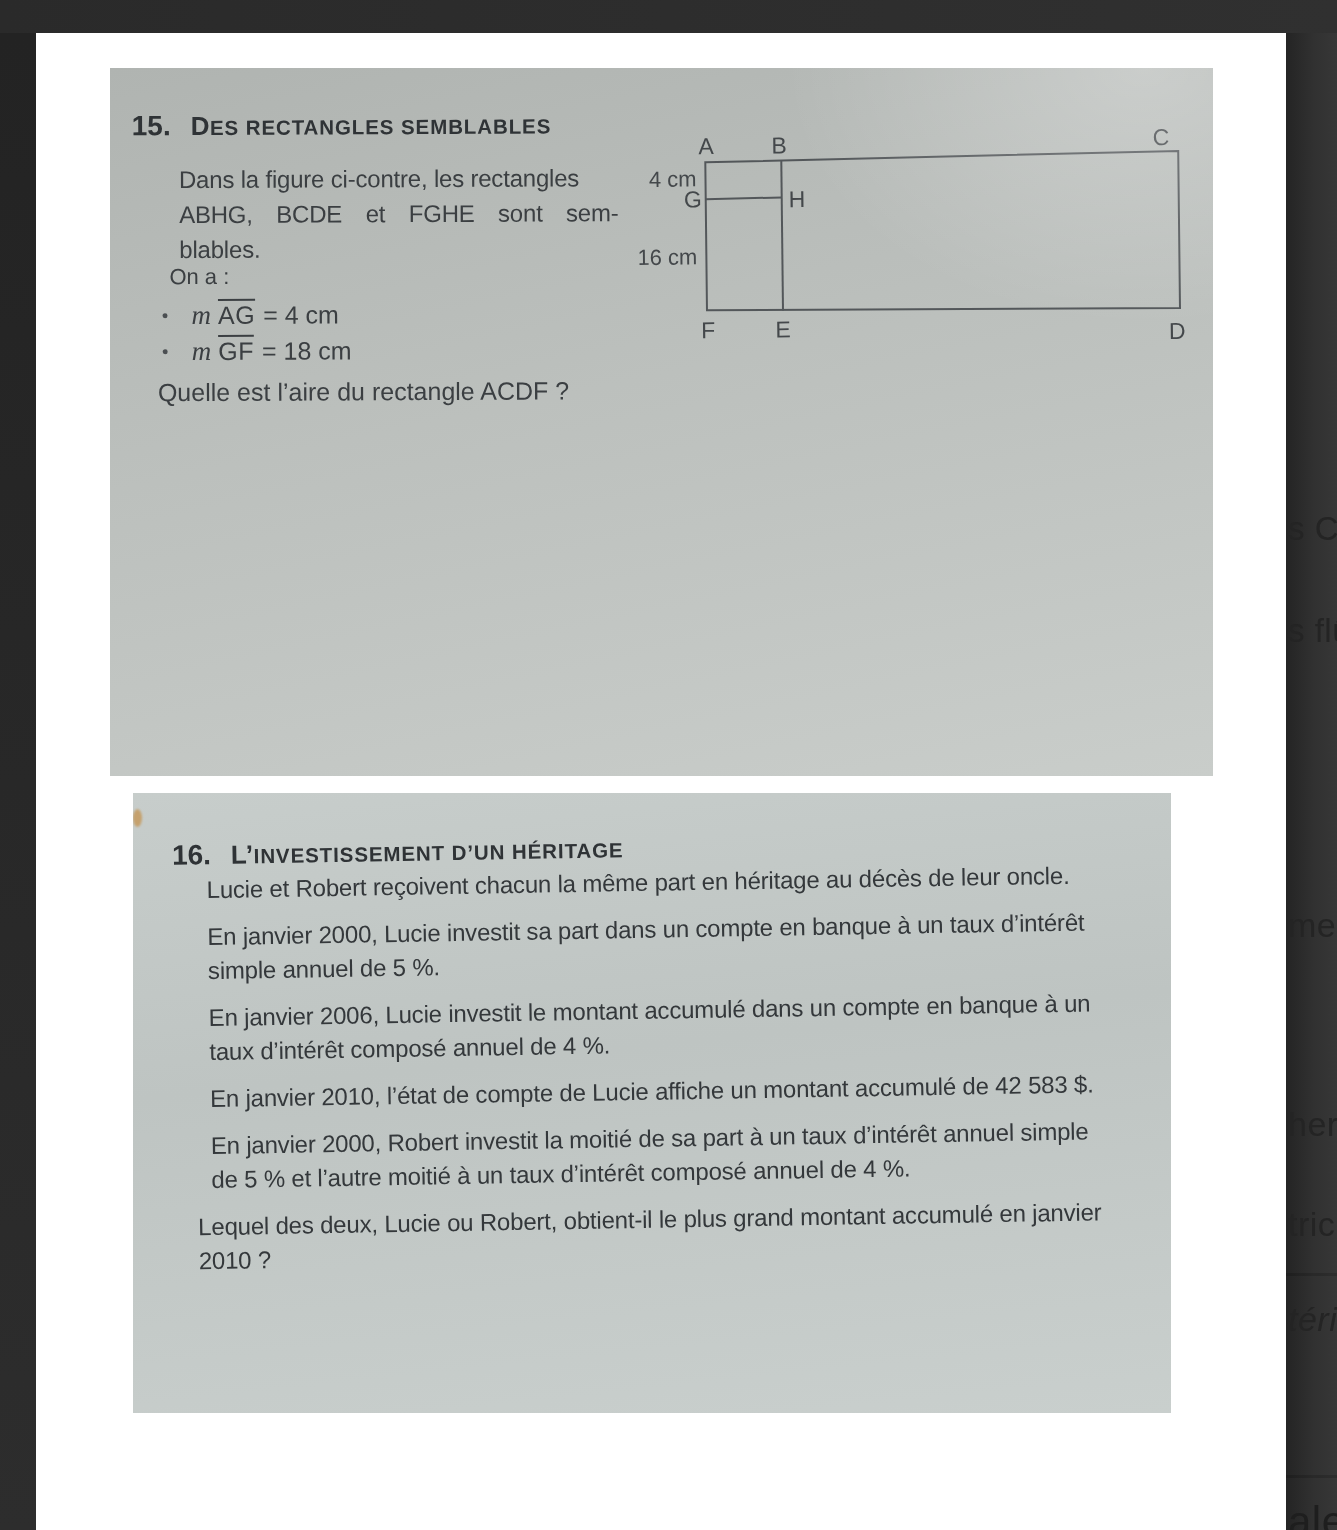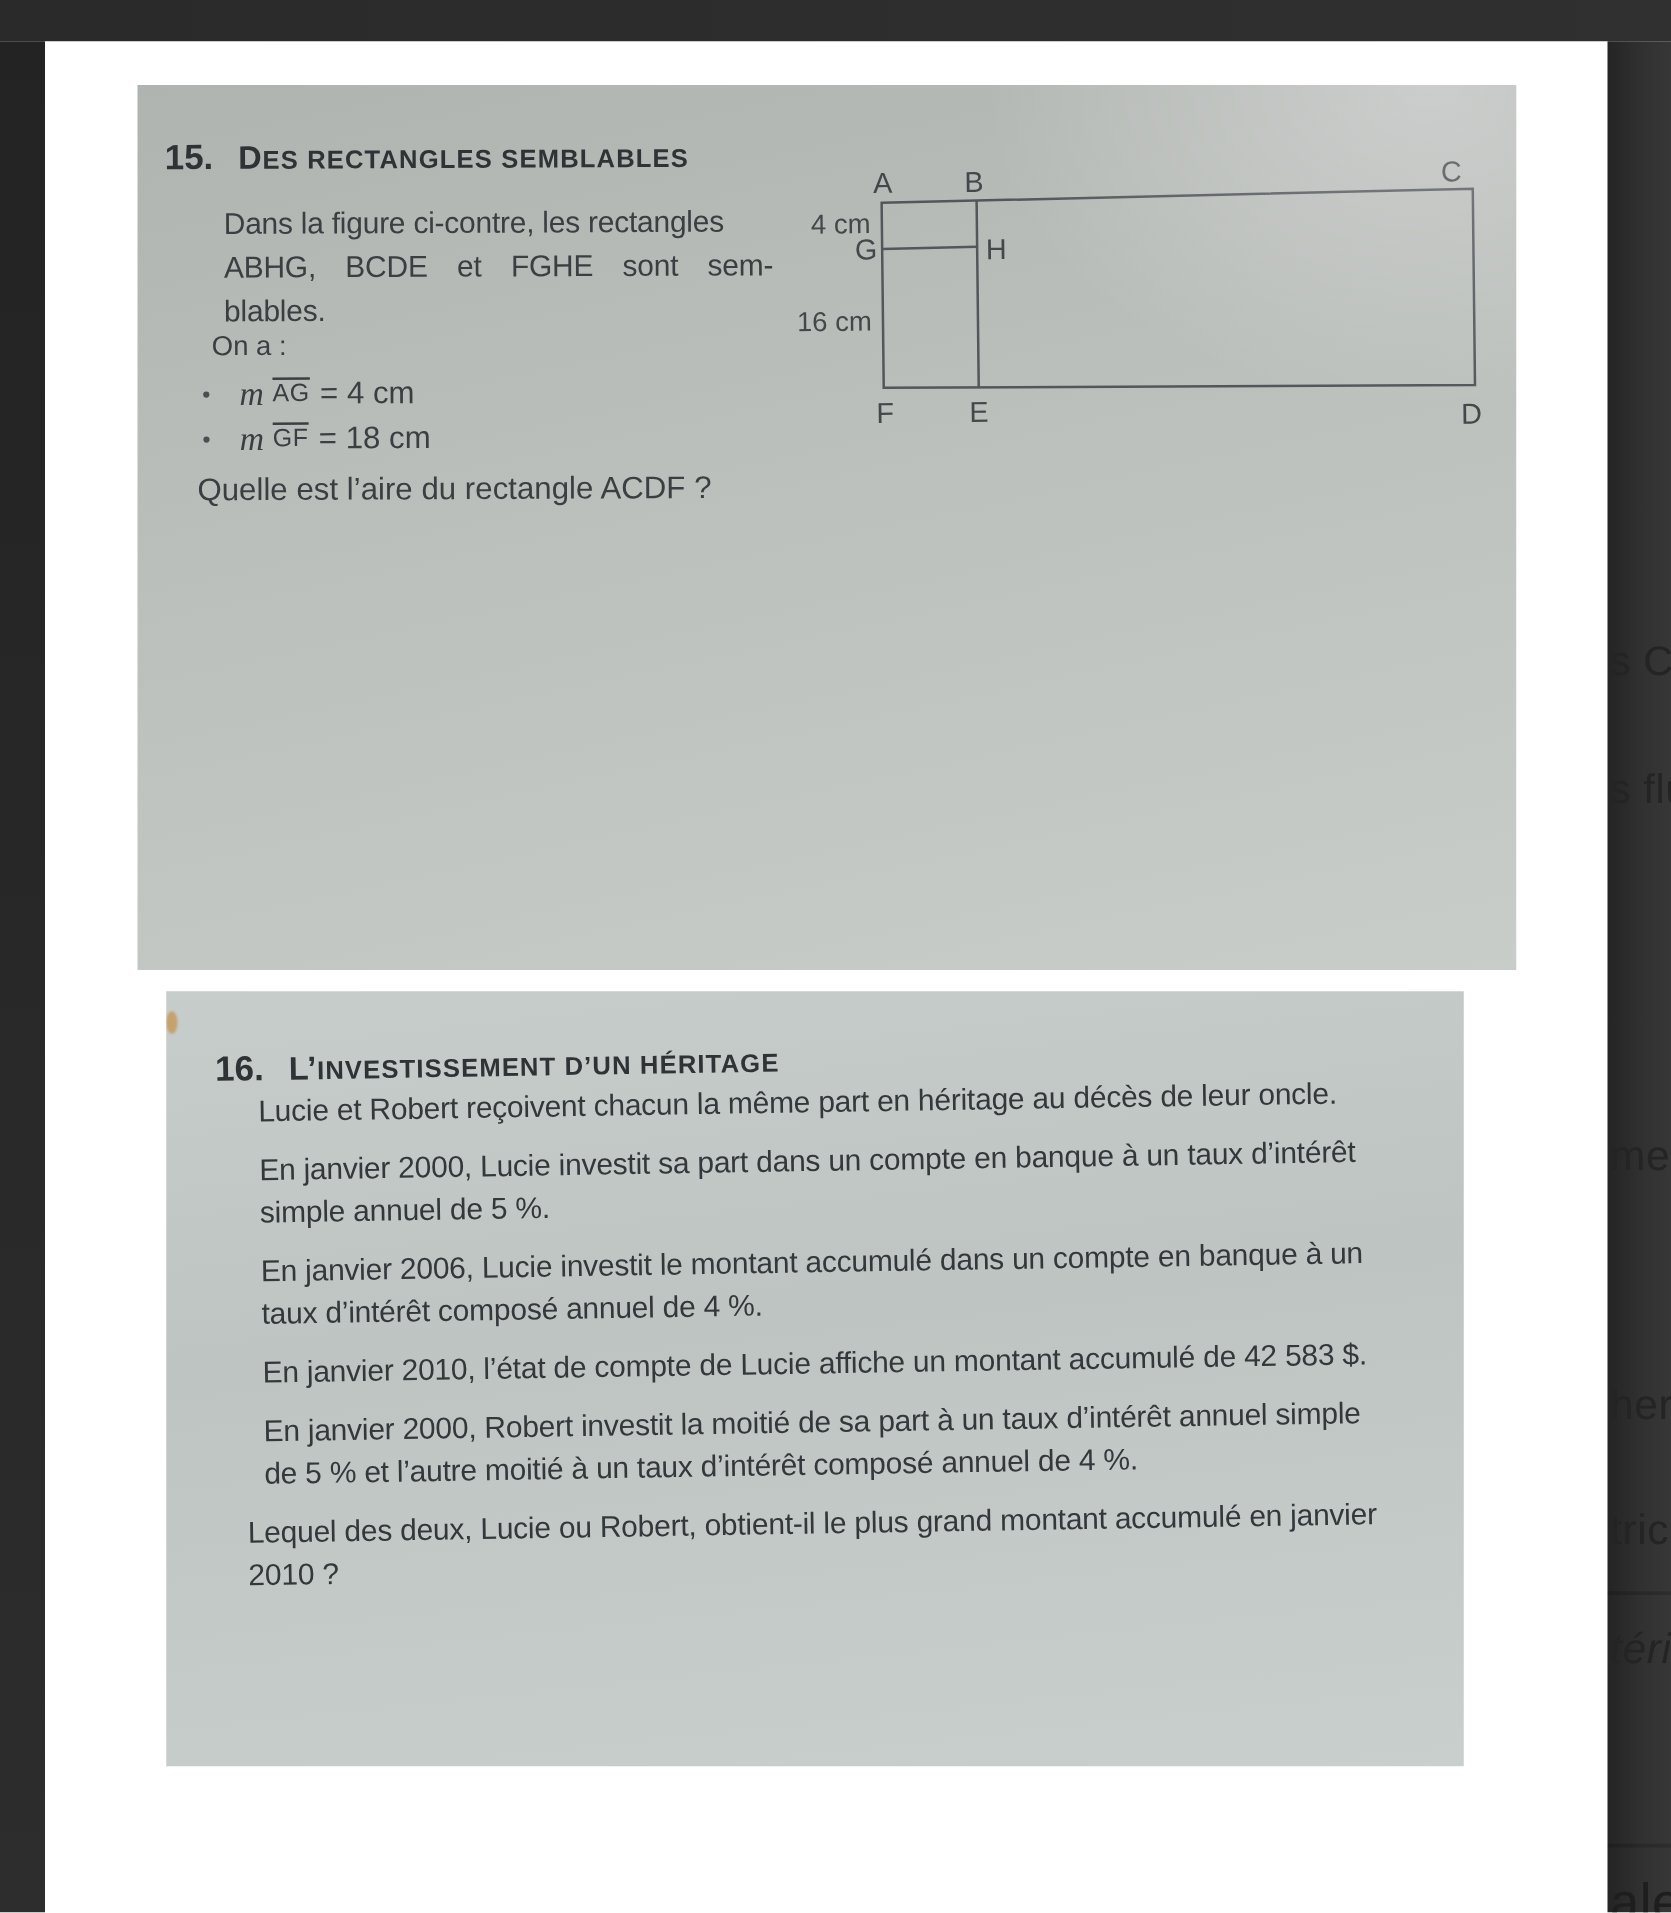--- a/index.html
+++ b/index.html
@@ -56,21 +56,21 @@
              letter-spacing:-0.2px; line-height:35px; }
   .intro-line { white-space:nowrap; }
   .intro-line.justified { word-spacing:17px; }
   .on-a { position:absolute; left:60px; top:194px; font-size:22px; }
   .given { position:absolute; left:53px; display:flex; align-items:center; white-space:nowrap; }
   .given-1 { top:230px; } .given-2 { top:266px; }
   .dot { width:5px; height:5px; border-radius:50%; background:#4b4f52;
          margin-right:24px; flex:0 0 auto; }
   .mvar { font-family:"Liberation Serif", serif; font-style:italic;
           font-size:27px; margin-right:7px; }
-  .segm { font-size:20px; text-decoration:overline; letter-spacing:0.5px; margin-right:8px; }
+  .segm { font-size:25px; text-decoration:overline; letter-spacing:0.5px; margin-right:8px; }
   .gval { font-size:25px; }
   .q15 { position:absolute; left:48px; top:308px; font-size:25px; white-space:nowrap; }
 
   
   .fig { position:absolute; left:530px; top:57px; transform:rotate(-0.4deg); }
   .fig text { font-family:"Liberation Sans", sans-serif; fill:#44484b; font-size:23px; }
   .fig text.dim { font-size:22px; }
   .fig .stroke { fill:none; stroke:#53575a; stroke-width:2; }
 
   

